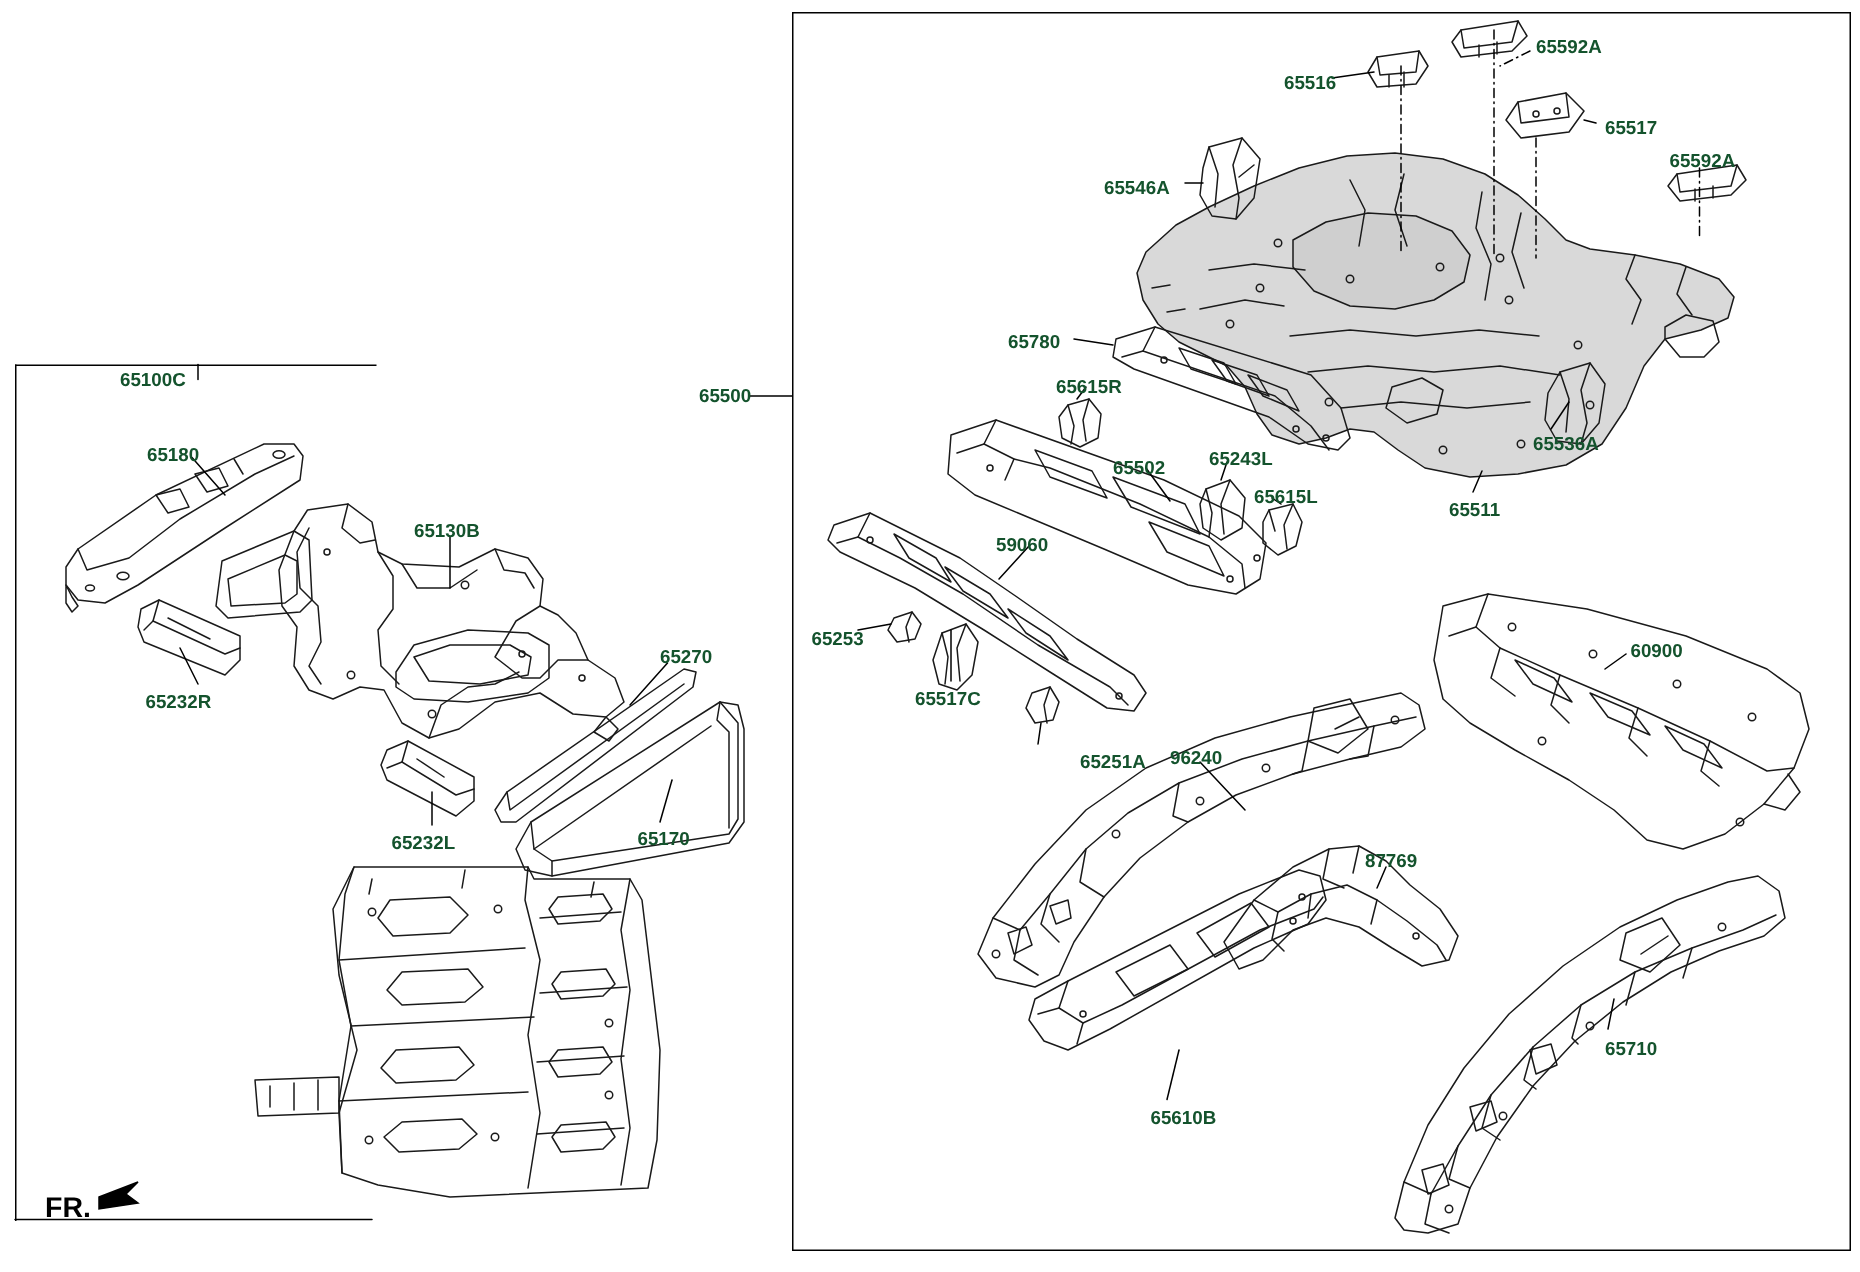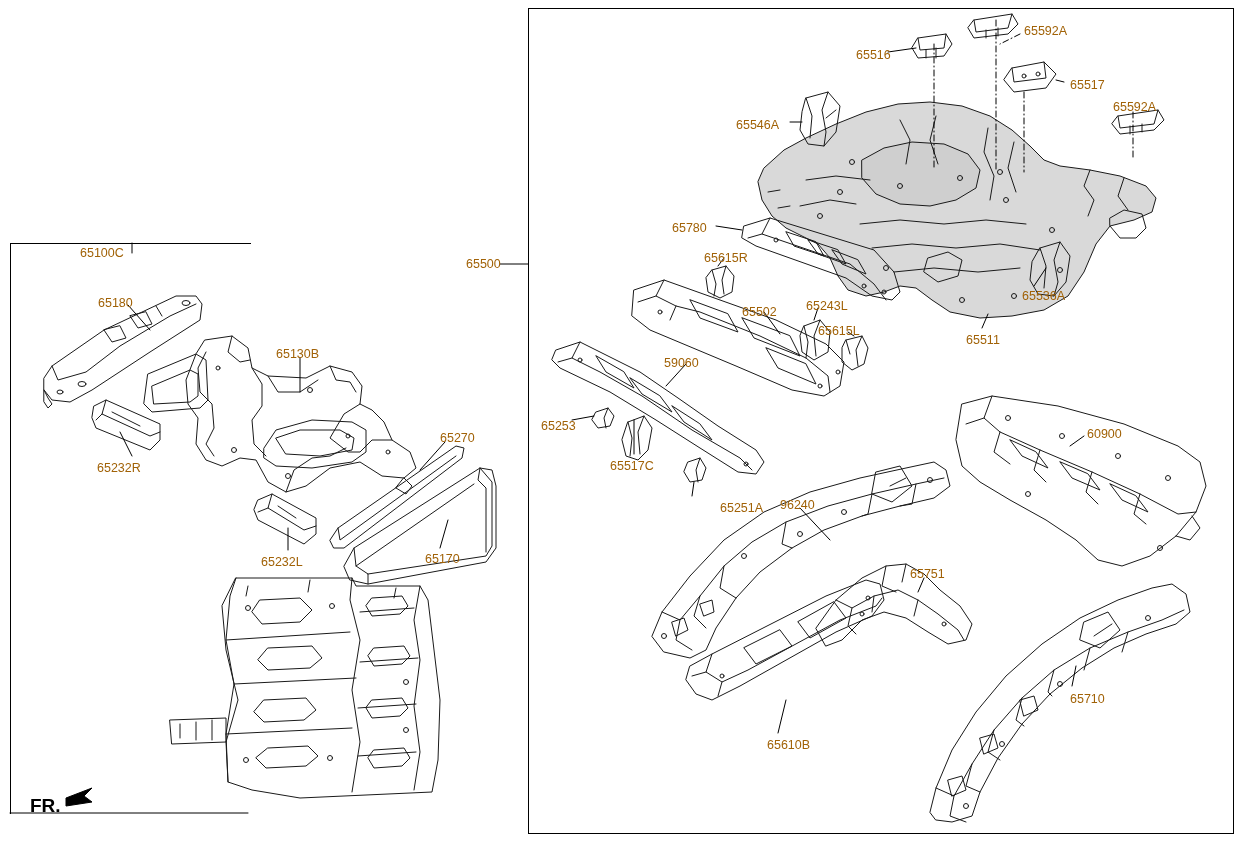--- a/index.html
+++ b/index.html
@@ -1,20 +1,20 @@
 <!DOCTYPE html>
 <html><head>
 <meta charset="utf-8">
 <style>
   html,body{margin:0;padding:0;background:#ffffff;}
   body{width:1240px;height:848px;position:relative;overflow:hidden;
        font-family:"Liberation Sans", sans-serif;color:#000;}
   #sheet{position:absolute;left:0;top:0;width:1240px;height:848px;}
   svg.layer{position:absolute;left:0;top:0;width:1240px;height:848px;}
-  .lbl{position:absolute;font-size:12.5px;line-height:13px;color:#a16207;white-space:nowrap;}
+  .lbl{position:absolute;font-size:12.5px;line-height:13px;color:#14532d;white-space:nowrap;font-weight:bold;}
   .grp-box{position:absolute;border:1px solid #000;}
   .fr-label{position:absolute;font-size:19px;font-weight:bold;}
 </style>
 </head>
 <body>
 
 <div id="sheet">
 
   <div class="grp-box" style="left:10px;top:243px;width:240px;height:570px;border-right:none;border-bottom:none;"></div>
   <div class="grp-box" style="left:528px;top:8px;width:704px;height:824px;"></div>
@@ -358,29 +358,29 @@
   <div class="lbl" style="left:1024px;top:25px;">65592A</div>
   <div class="lbl" style="left:856px;top:49px;">65516</div>
   <div class="lbl" style="left:1070px;top:79px;">65517</div>
   <div class="lbl" style="left:1113px;top:101px;">65592A</div>
   <div class="lbl" style="left:736px;top:119px;">65546A</div>
   <div class="lbl" style="left:672px;top:222px;">65780</div>
   <div class="lbl" style="left:704px;top:252px;">65615R</div>
   <div class="lbl" style="left:1022px;top:290px;">65536A</div>
   <div class="lbl" style="left:742px;top:306px;">65502</div>
   <div class="lbl" style="left:806px;top:300px;">65243L</div>
-  <div class="lbl" style="left:818px;top:325px;">65615L</div>
+  <div class="lbl" style="left:836px;top:325px;">65615L</div>
   <div class="lbl" style="left:966px;top:334px;">65511</div>
   <div class="lbl" style="left:664px;top:357px;">59060</div>
   <div class="lbl" style="left:541px;top:420px;">65253</div>
   <div class="lbl" style="left:610px;top:460px;text-align:right;">65517C</div>
   <div class="lbl" style="left:673px;top:502px;margin-left:47px;">65251A</div>
   <div class="lbl" style="left:780px;top:499px;">96240</div>
   <div class="lbl" style="left:1087px;top:428px;">60900</div>
-  <div class="lbl" style="left:910px;top:568px;">65751</div>
+  <div class="lbl" style="left:910px;top:568px;">87769</div>
   <div class="lbl" style="left:1070px;top:693px;">65710</div>
   <div class="lbl" style="left:755px;top:739px;margin-left:12px;">65610B</div>
 
   <div class="lbl" style="left:98px;top:297px;">65180</div>
   <div class="lbl" style="left:276px;top:348px;text-align:center;">65130B</div>
   <div class="lbl" style="left:97px;top:462px;">65232R</div>
   <div class="lbl" style="left:440px;top:432px;">65270</div>
   <div class="lbl" style="left:261px;top:556px;">65232L</div>
   <div class="lbl" style="left:425px;top:553px;">65170</div>
 

